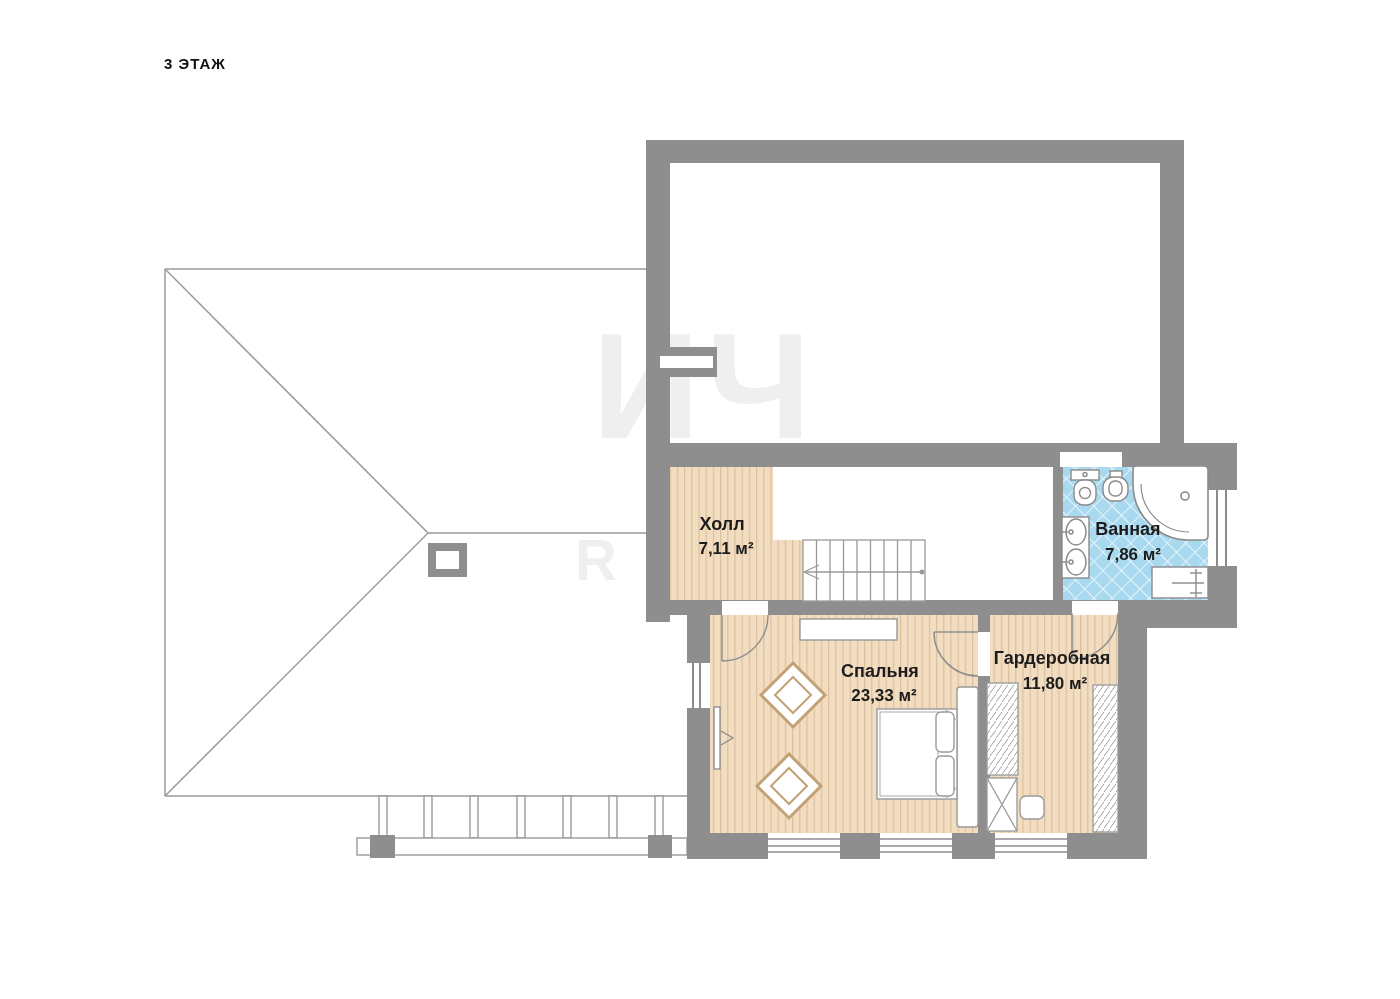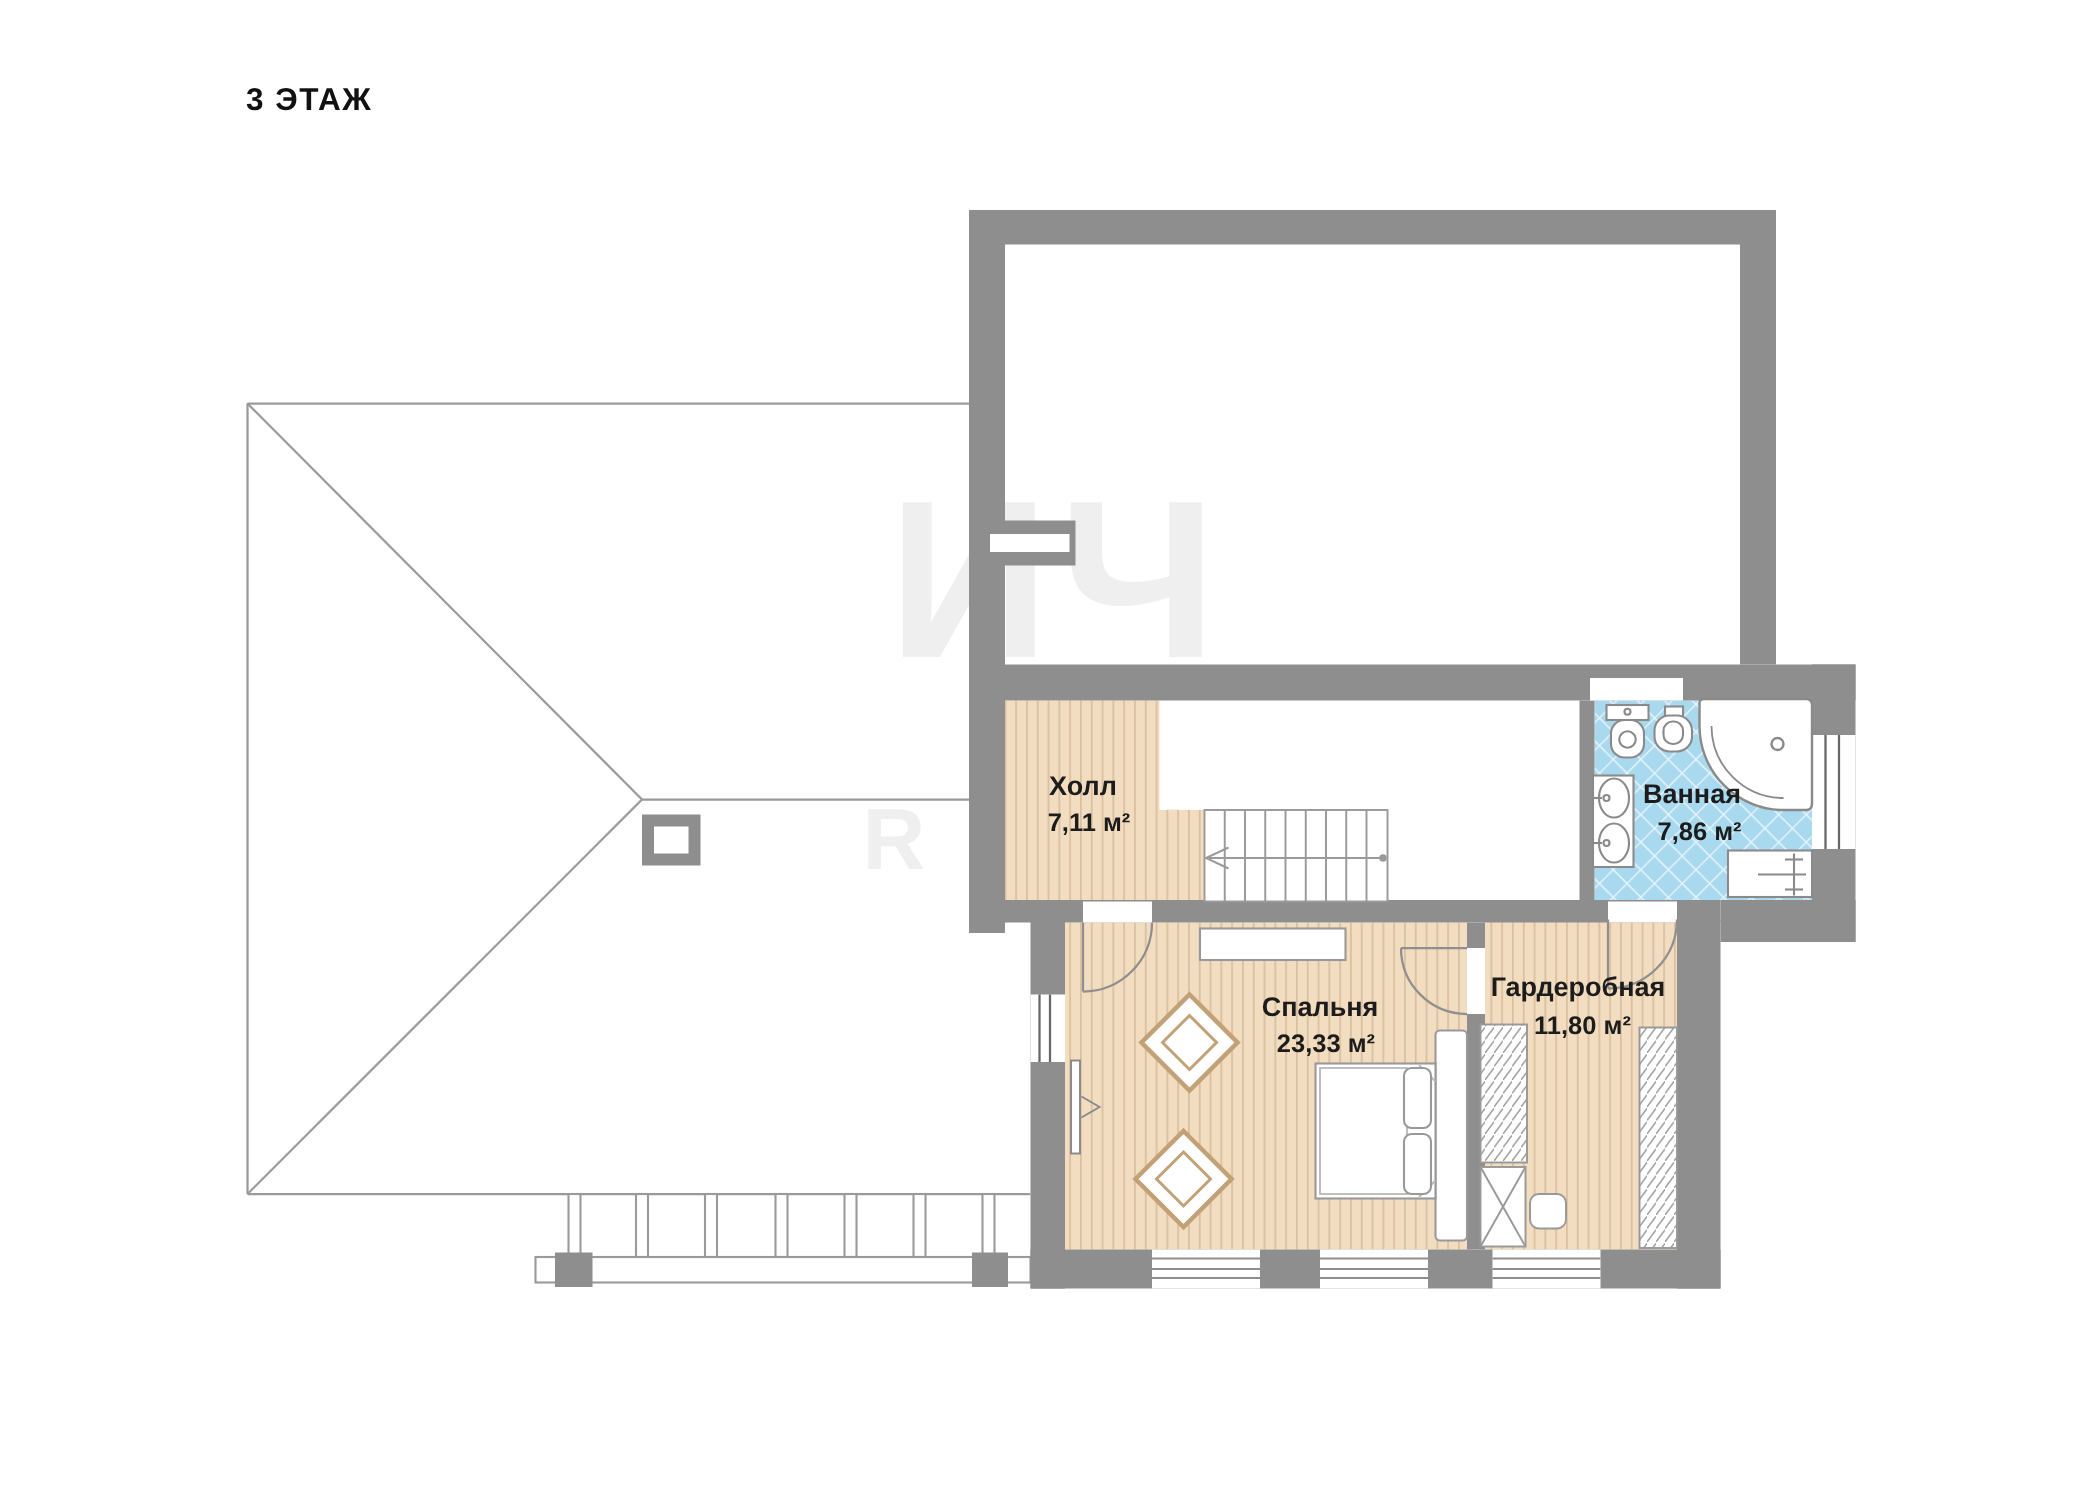--- a/index.html
+++ b/index.html
@@ -1,18 +1,18 @@
 <!DOCTYPE html>
 <html><head>
 <meta charset="utf-8">
 <style>
   html,body{margin:0;padding:0;background:#ffffff;}
   .canvas{position:relative;width:1400px;height:999px;background:#fff;overflow:hidden;
           font-family:"Liberation Sans", sans-serif;}
-  .plan-title{position:absolute;left:164px;top:55px;font-size:21px;font-weight:bold;
+  .plan-title{position:absolute;left:164px;top:55px;font-size:15px;font-weight:bold;
               color:#111;letter-spacing:1px;}
   .watermark{position:absolute;color:rgba(120,120,120,0.12);font-weight:bold;pointer-events:none;}
   .wm1{left:592px;top:300px;font-size:150px;letter-spacing:6px;}
   .wm2{left:575px;top:526px;font-size:58px;letter-spacing:20px;}
   svg{position:absolute;left:0;top:0;}
   text{font-family:"Liberation Sans", sans-serif;font-weight:bold;fill:#1c1c1c;}
   .room-name{font-size:18px;}
   .room-area{font-size:17px;}
 </style>
 </head>

